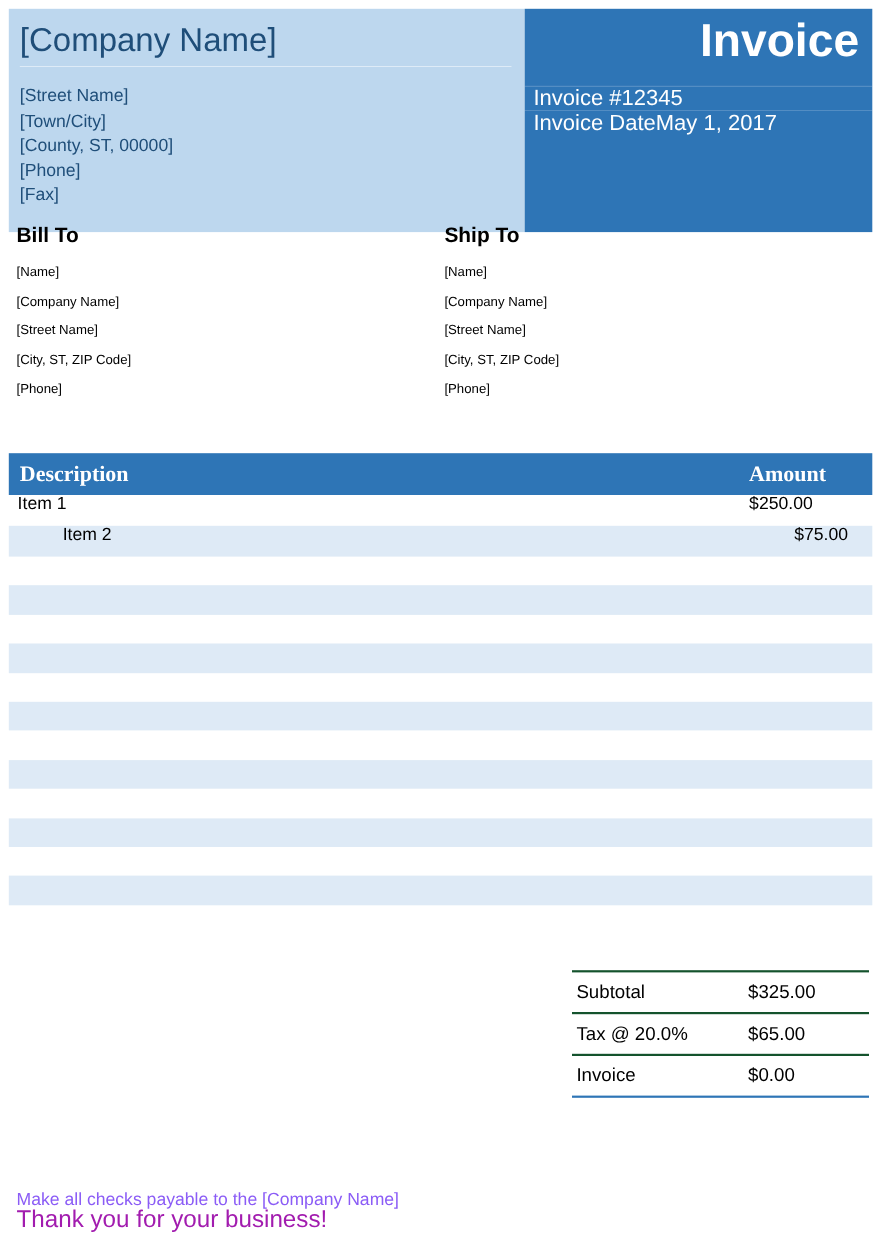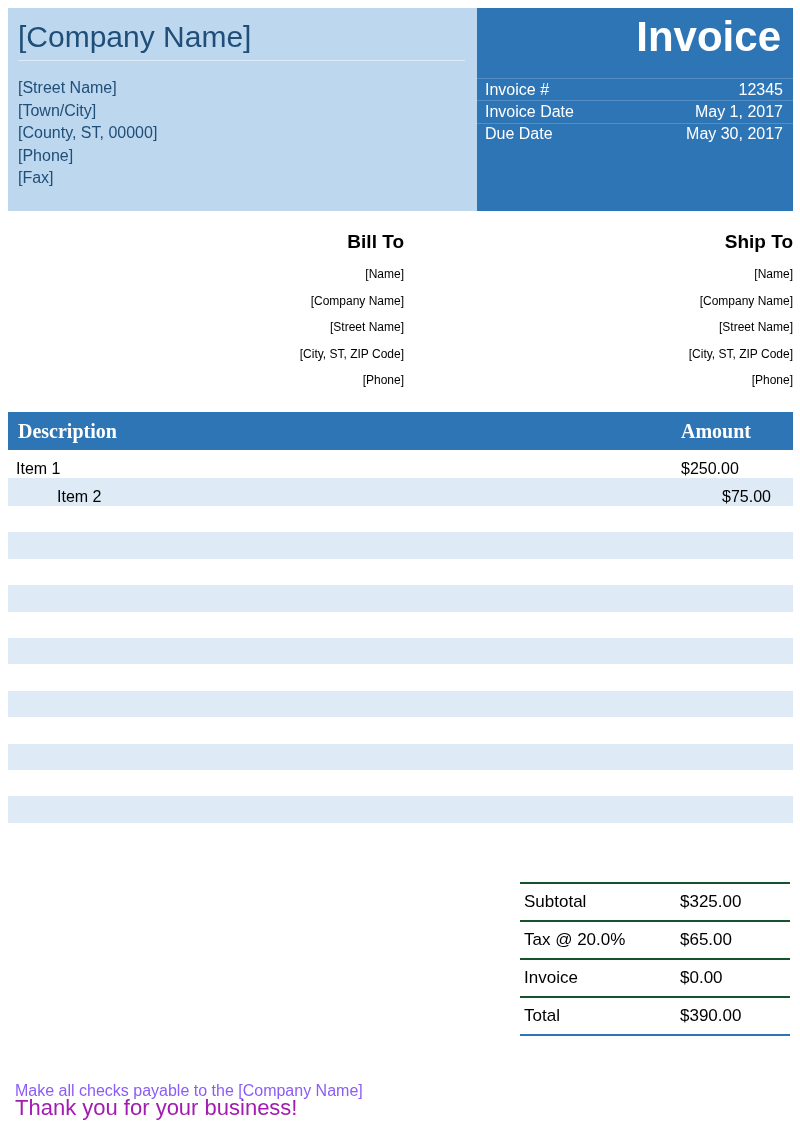--- a/index.html
+++ b/index.html
@@ -32,46 +32,45 @@
   .invoice-panel {
     flex:1; background:#2E75B6; color:#ffffff;
     box-sizing:border-box;
   }
   .invoice-title {
     text-align:right; font-weight:bold; font-size:42px;
     line-height:46px; padding:6px 12px 0 0;
   }
   .invoice-fields { margin-top:18px; }
   .invoice-field-row {
-    display:flex; justify-content:space-between; align-items:center;
-    height:22.4px; padding:0 10px 0 8px; font-size:16px;
+    display:flex; align-items:center;
+    height:22.4px; padding:0 10px 0 8px; font-size:20px;
     border-top:1px solid rgba(255,255,255,0.18);
     box-sizing:border-box;
   }
 
   
   .billing-section {
-    position:absolute; left:15px; top:229px; width:778px;
+    position:absolute; left:15px; top:202px; width:778px;
     display:flex;
-    text-align:right;
   }
   .addr-col { width:470px; }
   .addr-heading { font-size:19px; font-weight:bold; line-height:26px; margin-bottom:6px; }
   .addr-line { font-size:12px; line-height:26.5px; }
 
   
   .items-table { position:absolute; left:8px; top:412px; width:785px; }
   .items-header {
     display:flex; align-items:center;
     background:#2E75B6; color:#fff;
     font-weight:bold; font-size:20px; height:38px;font-family:Liberation Serif, serif;
   }
   .col-desc { width:665px; box-sizing:border-box; padding-left:10px; }
   .col-amount { flex:1; box-sizing:border-box; padding-left:8px; }
-  .item-row { display:flex; align-items:flex-end; height:28px; font-size:16px; }
+  .item-row { display:flex; align-items:flex-start; height:28px; font-size:16px; }
   .item-row.alt { background:#DEEAF6;padding-left:41px; }
   .item-row .col-desc { padding-left:8px; }
   .empty-row { height:26.4px; }
   .empty-row.alt { background:#DEEAF6; }
 
   
   .totals {
     position:absolute; left:520px; top:882px; width:270px;
     border-bottom:2px solid #2E75B6;
   }
@@ -109,24 +108,20 @@
   <div class="invoice-panel">
     <div class="invoice-title">Invoice</div>
     <div class="invoice-fields">
       <div class="invoice-field-row">
         <span>Invoice #</span>
         <span>12345</span>
       </div>
       <div class="invoice-field-row">
         <span>Invoice Date</span>
         <span>May 1, 2017</span>
-      </div>
-      <div class="invoice-field-row">
-        <span>Due Date</span>
-        <span>May 30, 2017</span>
       </div>
     </div>
   </div>
 </div>
 
 <div class="billing-section">
   <div class="addr-col">
     <div class="addr-heading">Bill To</div>
     <div class="addr-line">[Name]</div>
     <div class="addr-line">[Company Name]</div>
@@ -179,20 +174,16 @@
     <div class="totals-value">$325.00</div>
   </div>
   <div class="totals-row">
     <div class="totals-label">Tax @ 20.0%</div>
     <div class="totals-value">$65.00</div>
   </div>
   <div class="totals-row">
     <div class="totals-label">Invoice</div>
     <div class="totals-value">$0.00</div>
   </div>
-  <div class="totals-row">
-    <div class="totals-label">Total</div>
-    <div class="totals-value">$390.00</div>
-  </div>
 </div>
 
 <div class="footer-note">Make all checks payable to the [Company Name]</div>
 <div class="footer-thanks">Thank you for your business!</div>
 
 </body></html>

